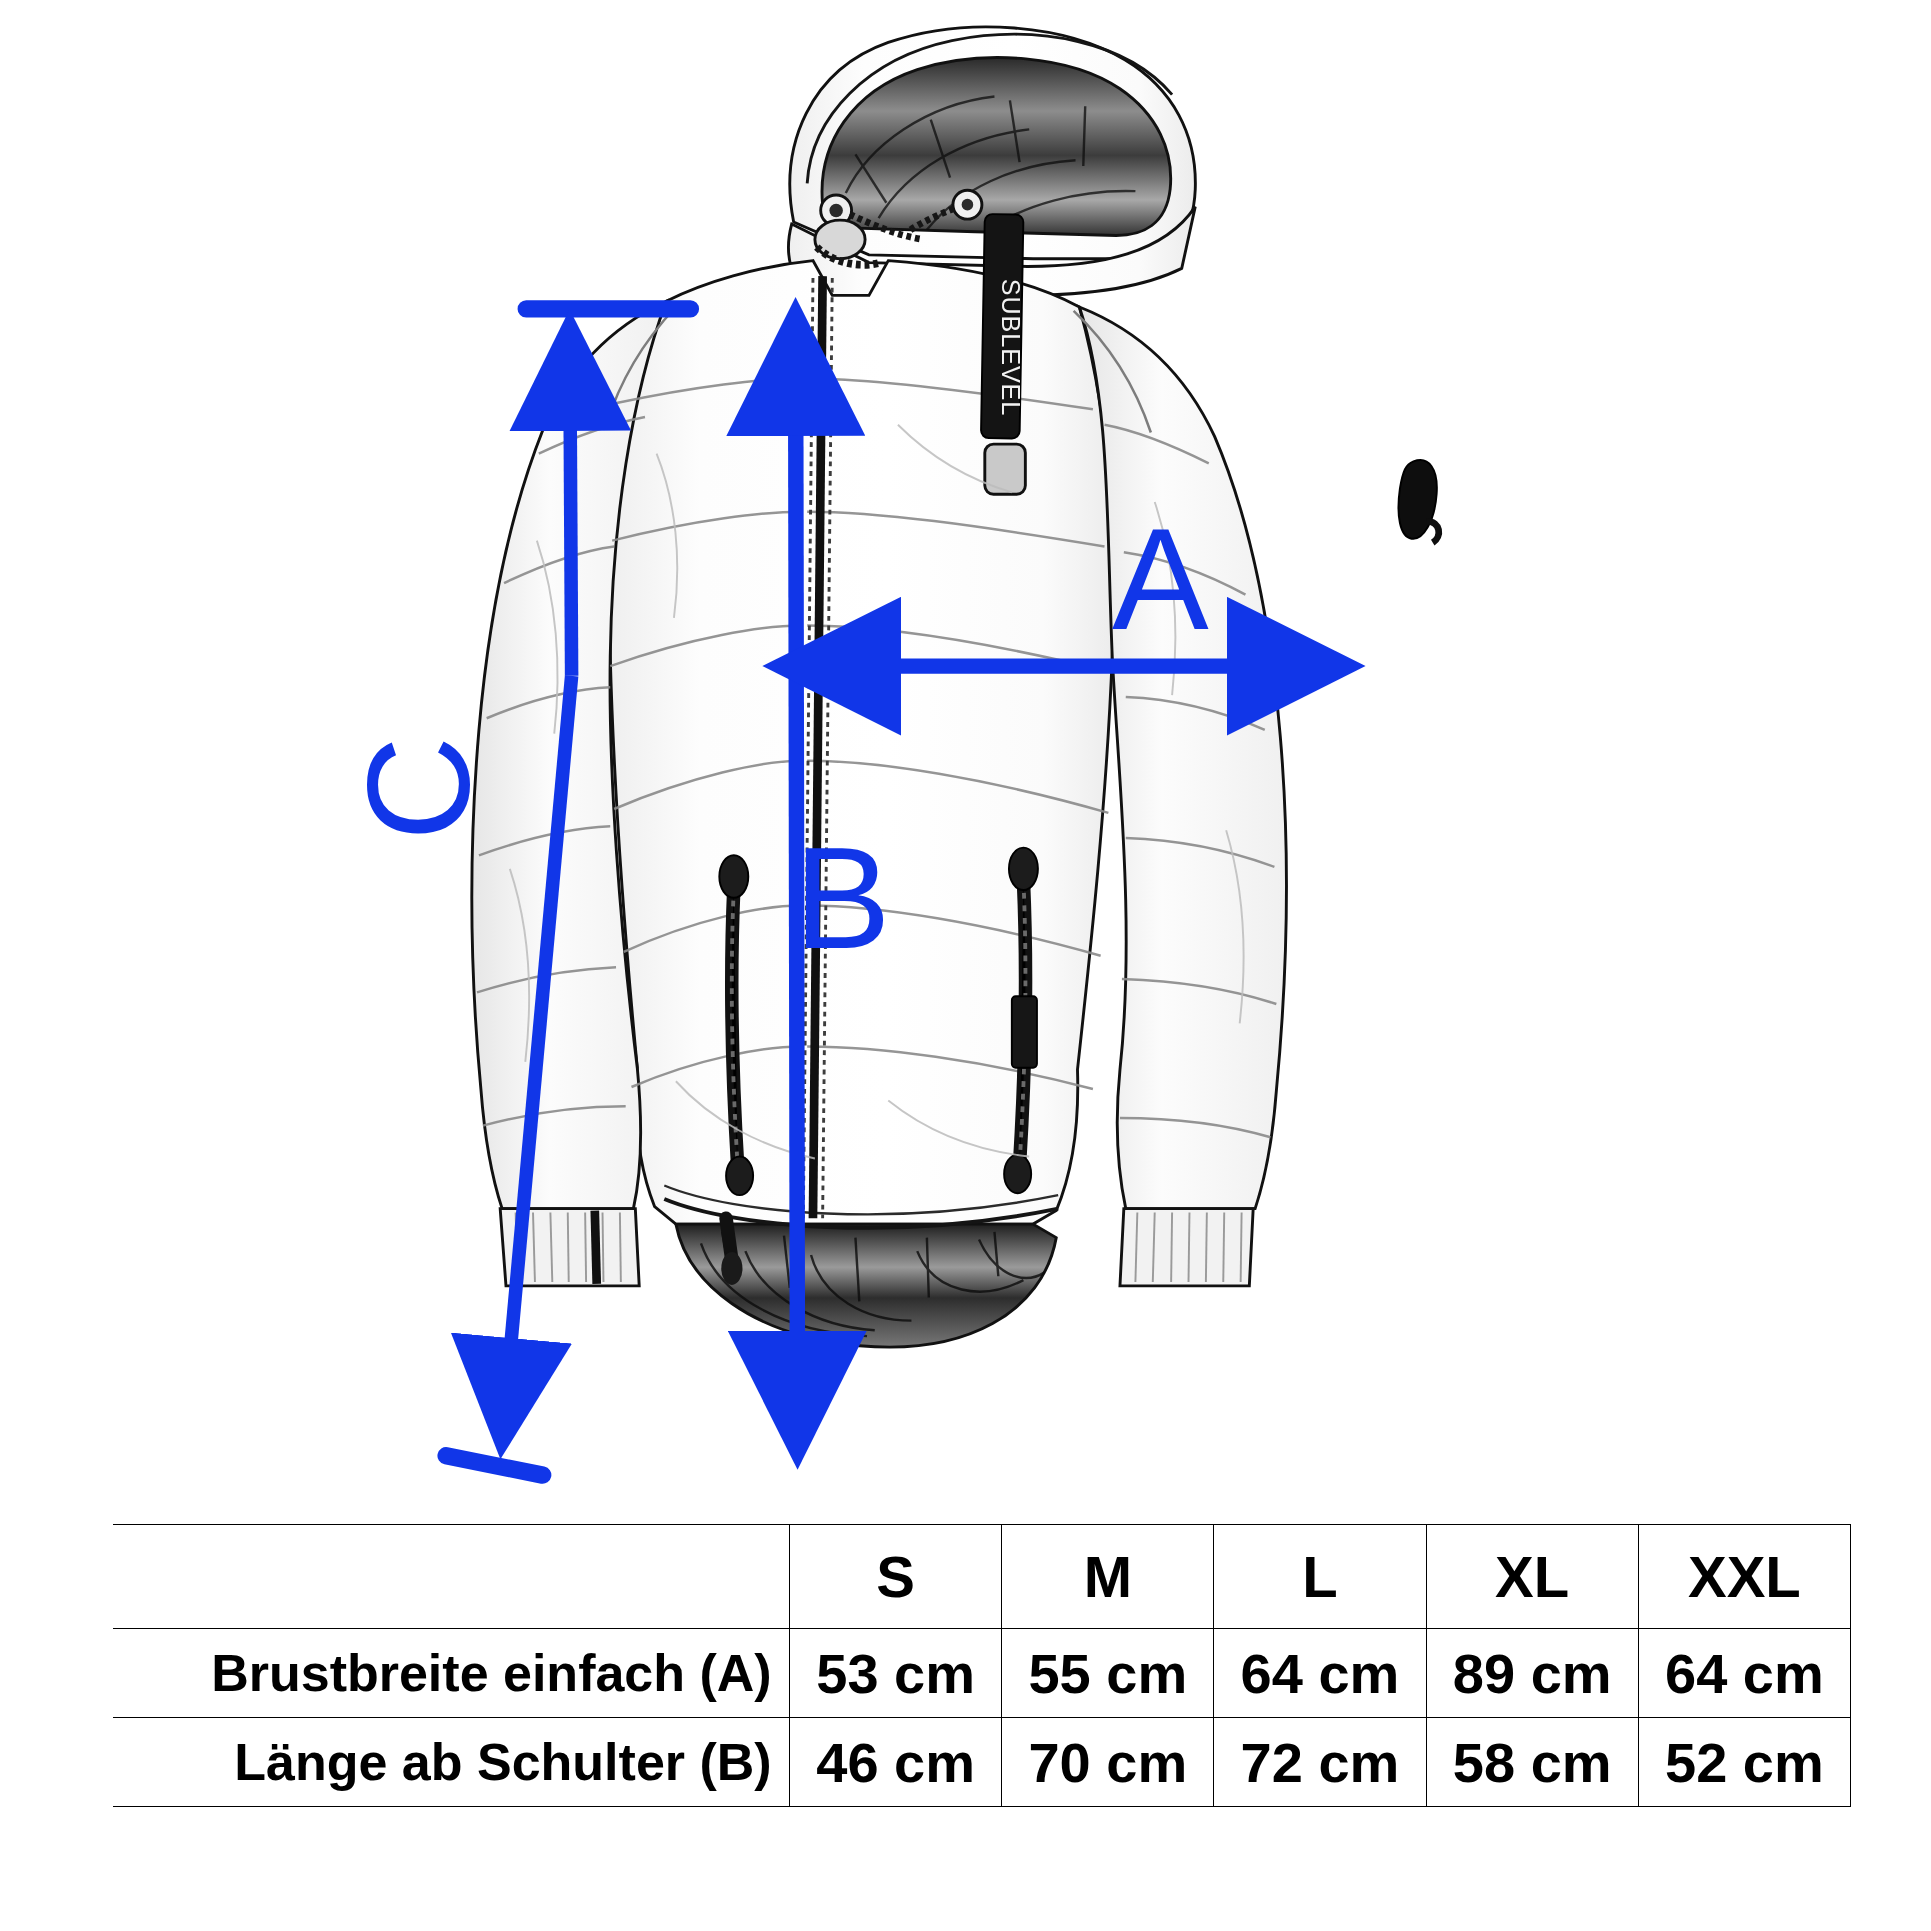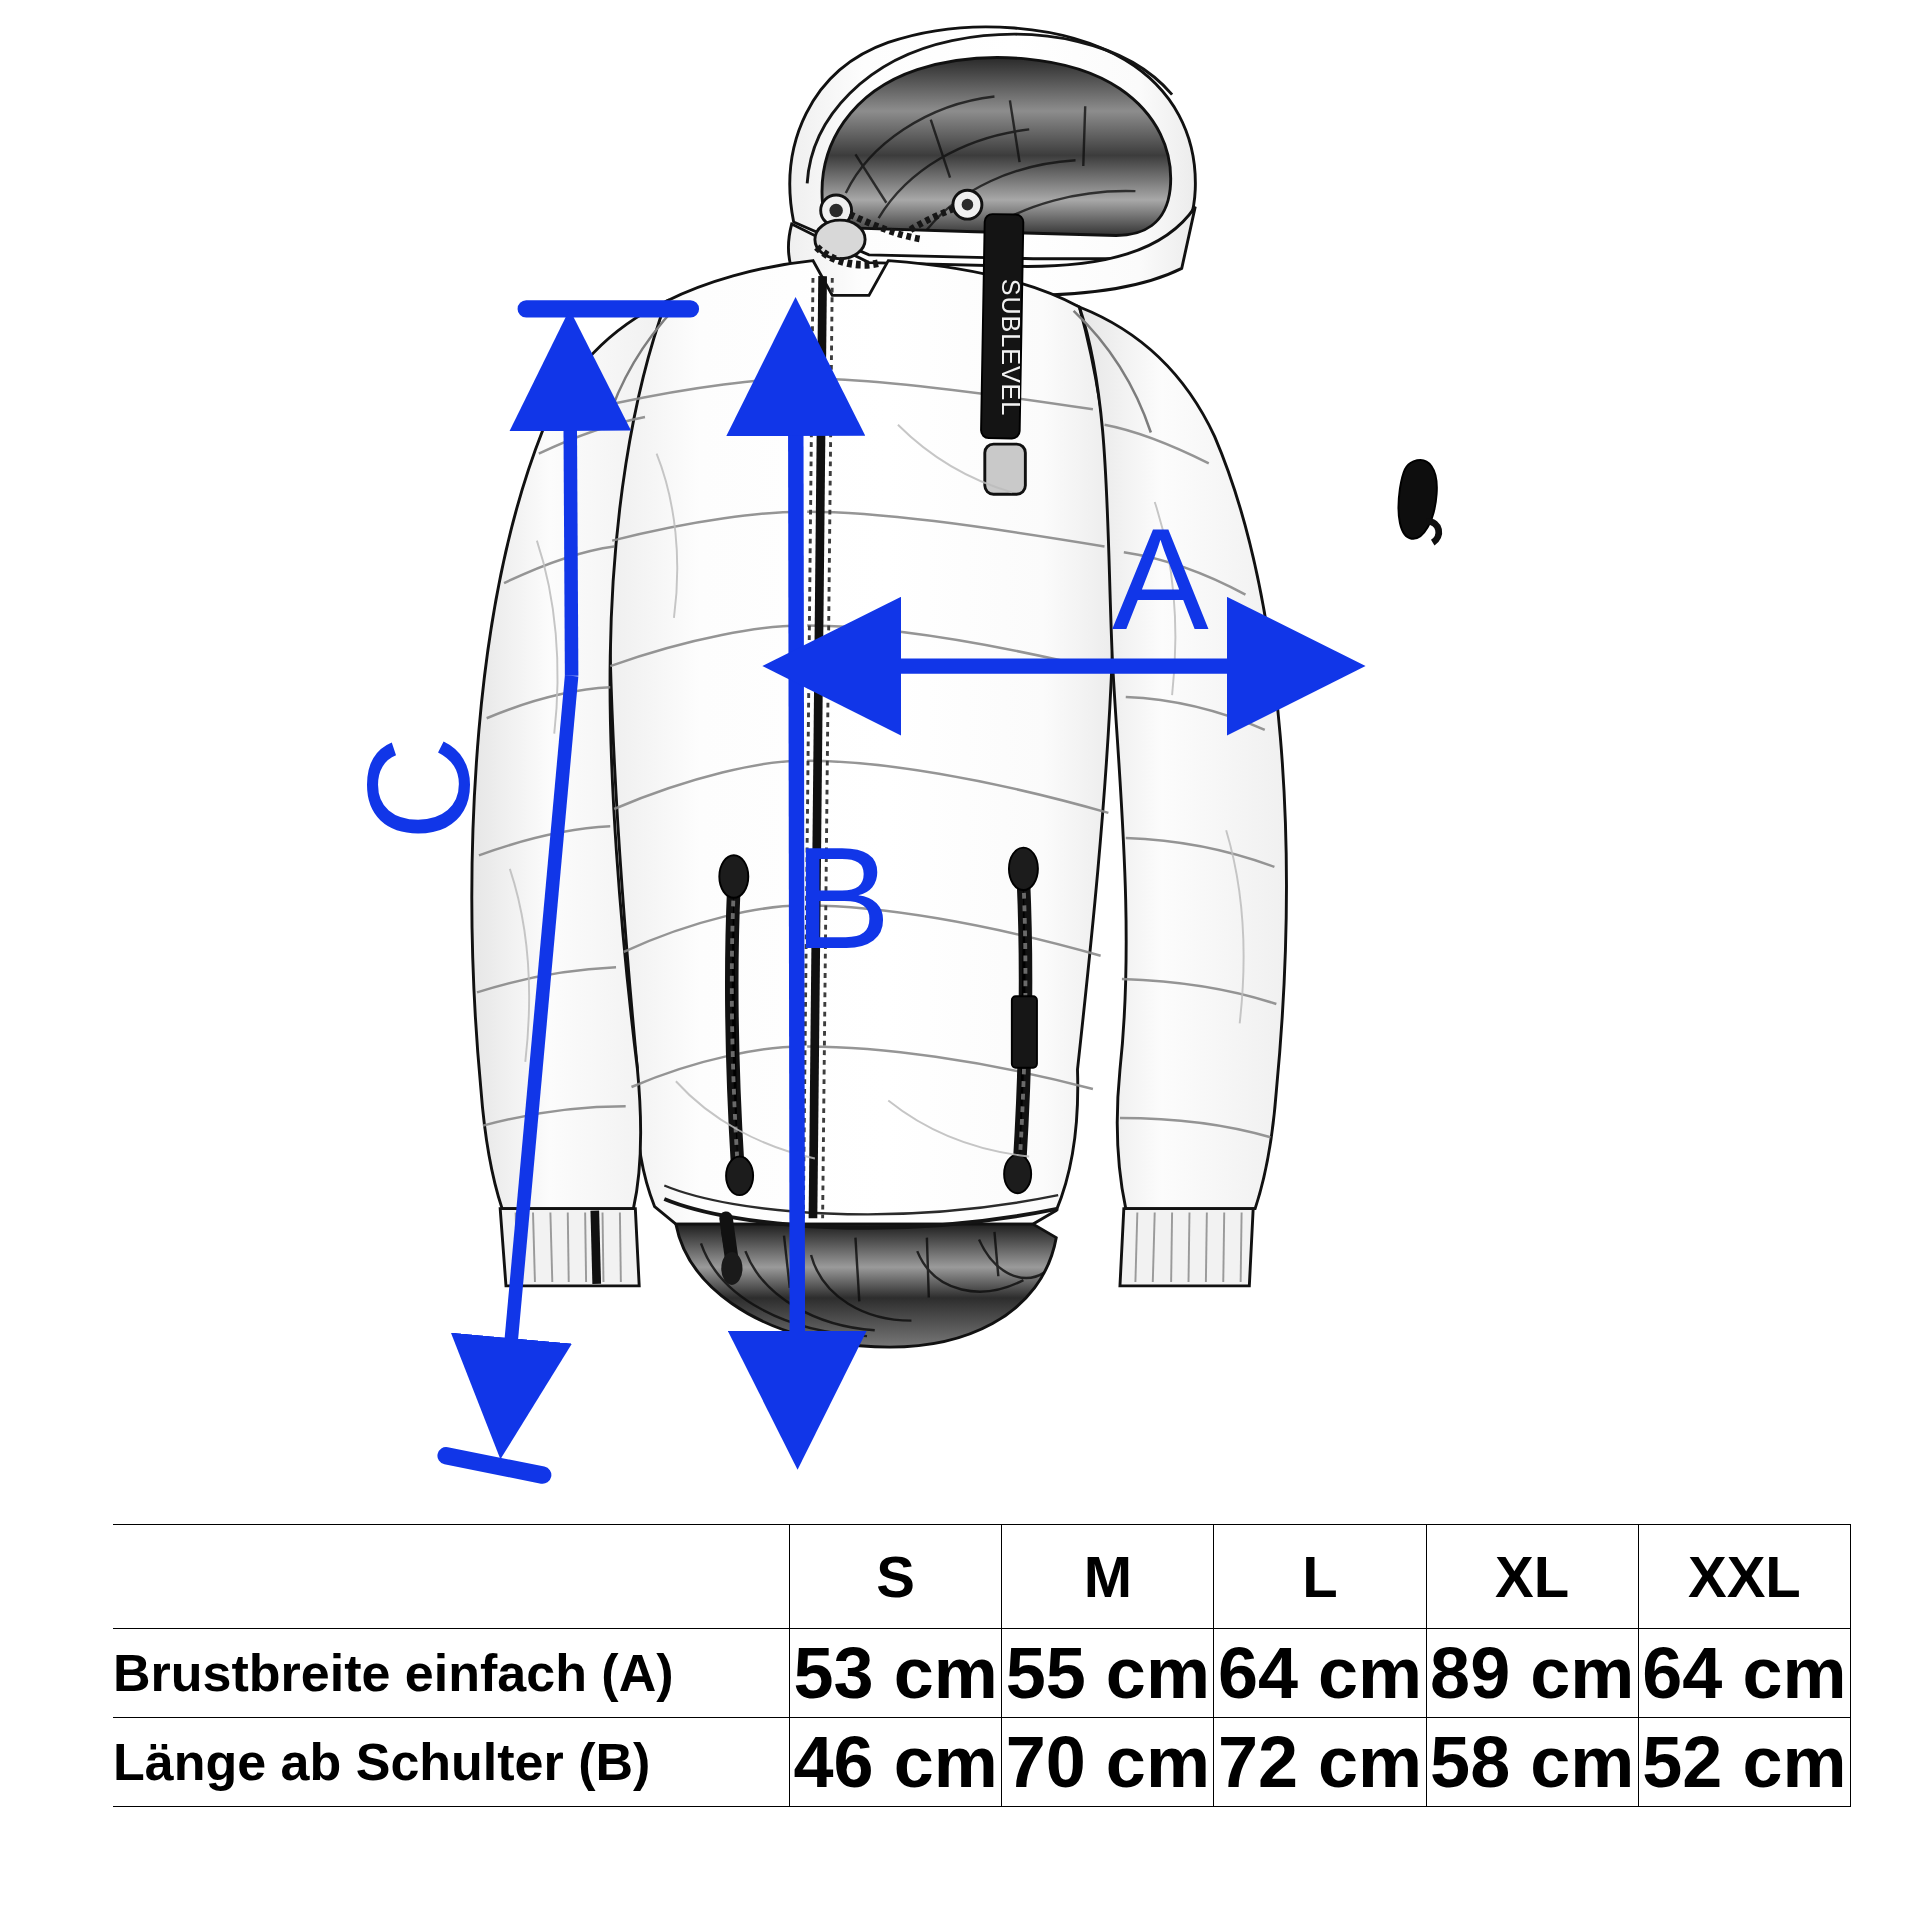--- a/index.html
+++ b/index.html
@@ -68,29 +68,29 @@
     margin: 0;
     color: #000000;
     font-family: "Liberation Sans", sans-serif;
     font-weight: bold;
     vertical-align: middle;
   }
   
   #size-table tr td.lbl, #size-table tr th.lbl {
     border-left: none;
     border-right: 1.9px solid #000000;
-    text-align: left;
+    text-align: right;
     padding-right: 17.4px;
     font-size: 52px;
     white-space: nowrap;
   }
   #size-table th.lbl { border-top: 1.9px solid #000000; }
   #size-table td.val, #size-table th.sz {
     text-align: center;
-    font-size: 72px;
+    font-size: 56px;
   }
   #size-table th.sz {
     font-size: 58px;
     font-weight: bold;
   }
   #size-table tr { height: 89px; }
   #size-table tr.head { height: 104px; }
   #size-table col.c-label { width: 676px; }
   #size-table col.c-size  { width: 212px; }
 </style>

